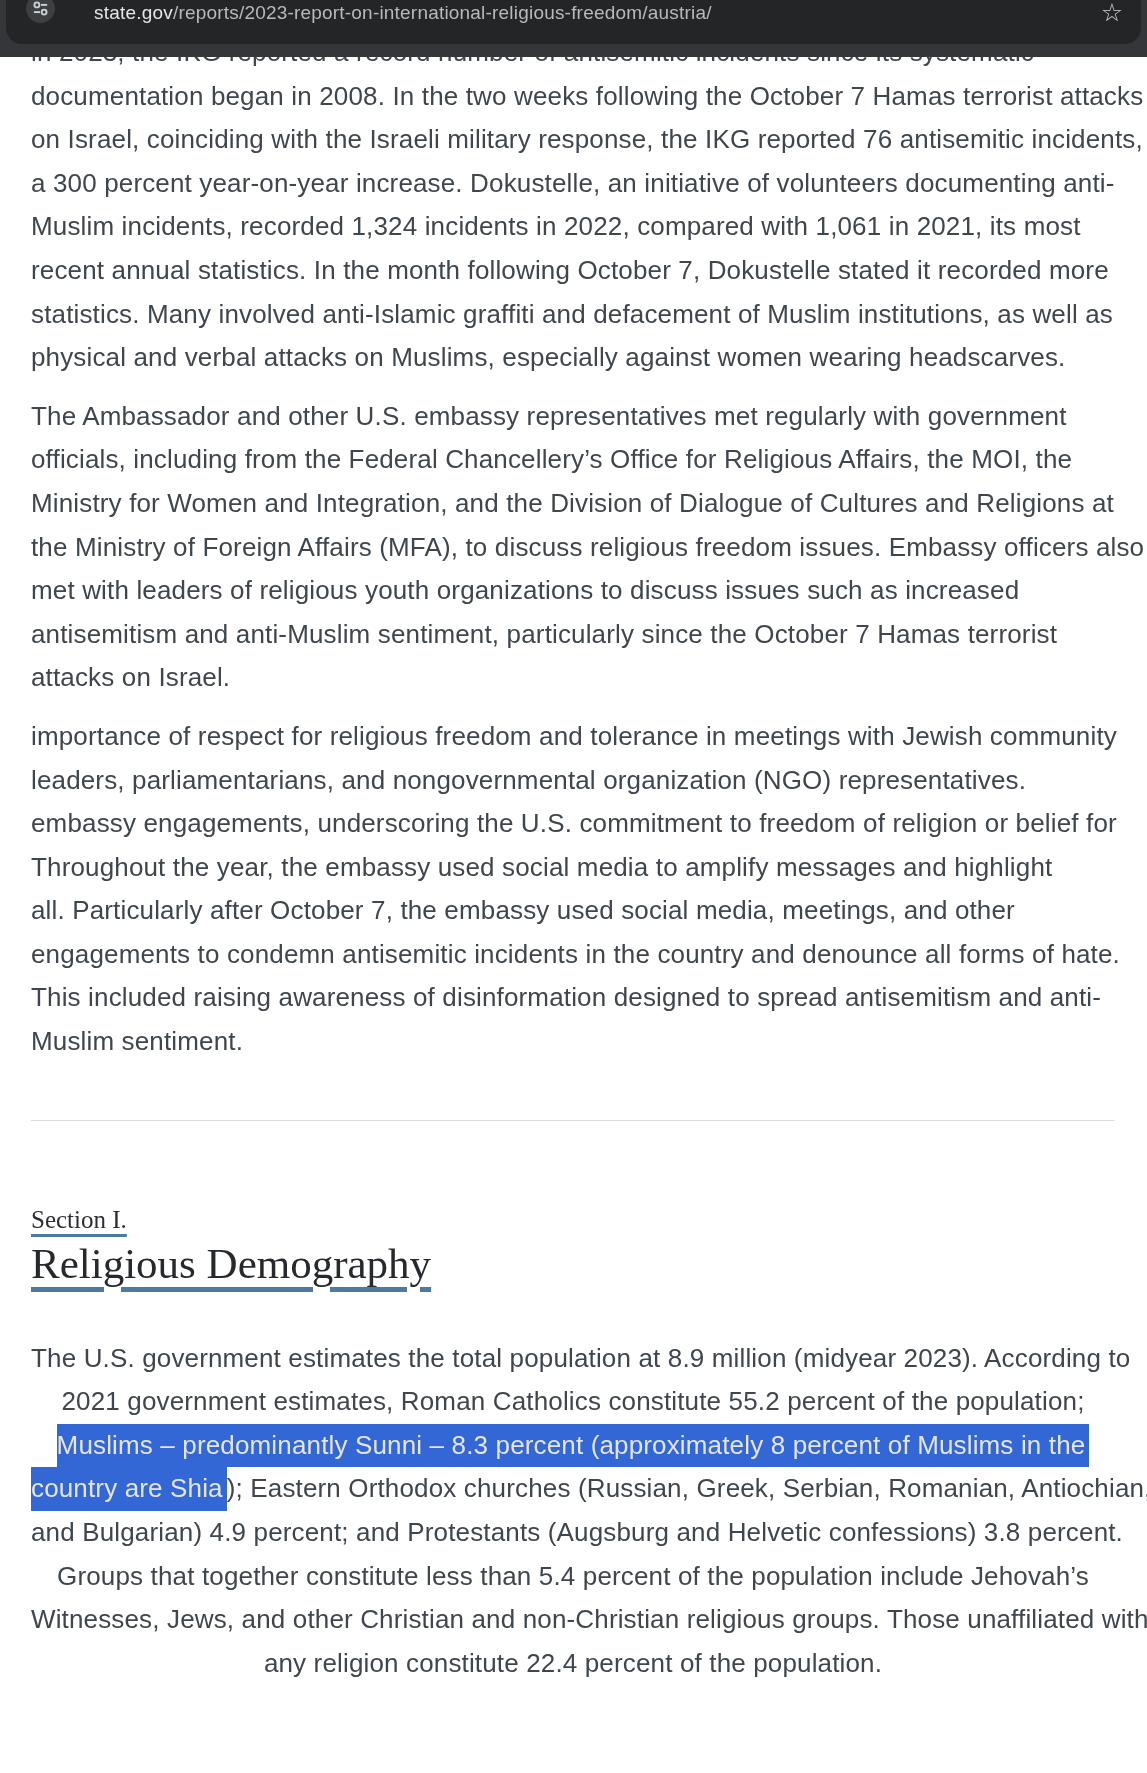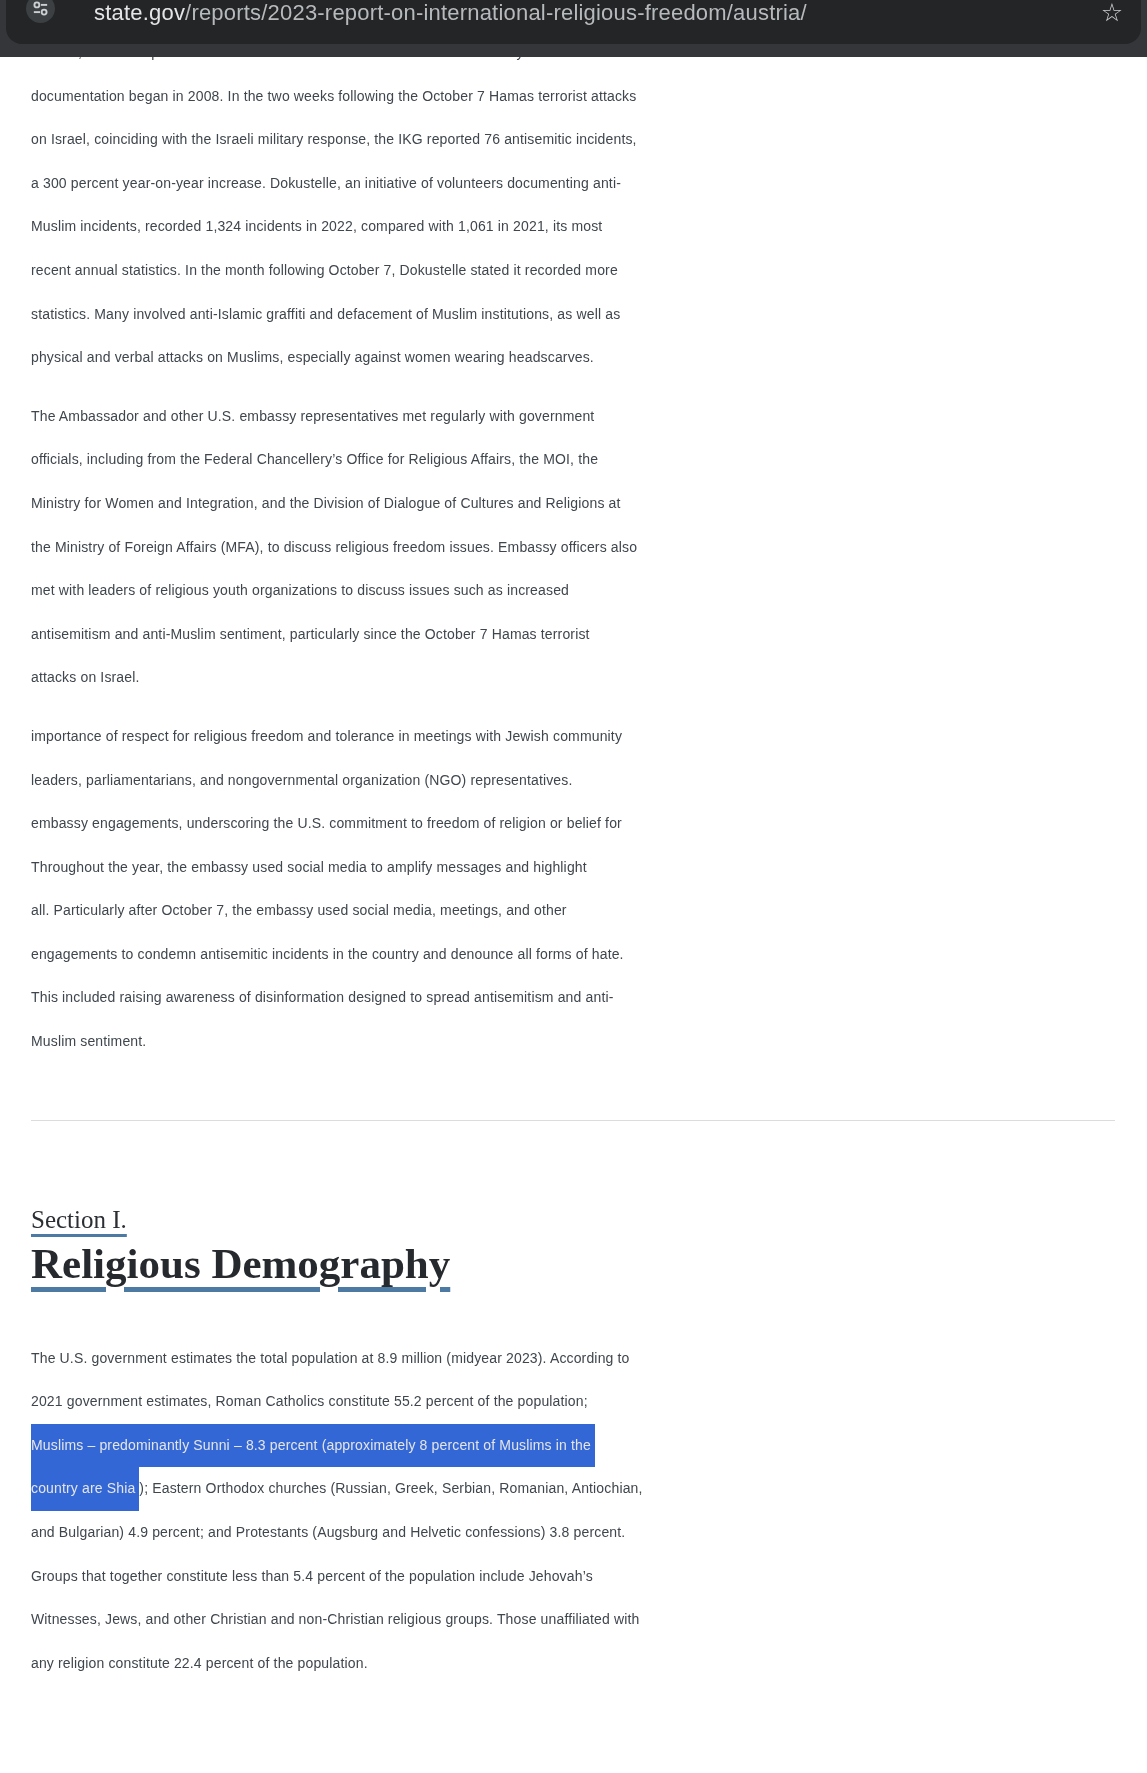--- a/index.html
+++ b/index.html
@@ -30,21 +30,21 @@
     position: absolute;
     left: 20px; top: 8px;
     width: 29px; height: 29px;
     border-radius: 50%;
     background: #3c4043;
     display: flex; align-items: center; justify-content: center;
   }
   .url-text {
     position: absolute;
     left: 88px; top: 14px;
-    font-size: 22px;
+    font-size: 19px;
     letter-spacing: 0.2px;
     line-height: 26px;
     white-space: nowrap;
   }
   .url-domain { color: #e4e6e8; }
   .url-path { color: #b7babd; }
   .star-btn {
     position: absolute;
     right: 14px; top: 11px;
     width: 30px; height: 32px;
@@ -60,21 +60,21 @@
     position: absolute;
     top: 0; left: 0;
     width: 1147px;
     padding: 31px 32px 0 31px;
     color: var(--body-text, #3f464d);
   }
   .para { margin-bottom: 15px; }
   .line {
     height: 43.6px;
     line-height: 43.6px;
-    font-size: 14px;
+    font-size: 26px;
     letter-spacing: 0.15px;
     white-space: pre;
   }
   .hl {
     background: var(--sel-bg, #3367d6);
     color: #e5e5e5;
     display: inline-block;
     height: 100%;
     vertical-align: top;
     padding-right: 4px;
@@ -94,34 +94,34 @@
     text-decoration: underline;
     text-decoration-color: var(--link-underline, #4d7aa3);
     text-decoration-thickness: 3px;
     text-underline-offset: 6px;
     cursor: pointer;
     margin-top: 44px;
   }
   .section-heading {
     font-family: "Liberation Serif", "DejaVu Serif", serif;
     font-size: 43px;
-    font-weight: bold;
+    font-weight: normal;
     line-height: 52px;
     margin-top: 2px;
     color: #26292d;
   }
   .section-heading a {
     color: #26292d;
     text-decoration: underline;
     text-decoration-color: var(--link-underline, #4d7aa3);
     text-decoration-thickness: 5px;
     text-underline-offset: 9px;
     cursor: pointer;
   }
-  .demography-para { margin-top: 47px; }
+  .demography-para { margin-top: 47px; text-align: center; }
 </style>
 </head>
 <body>
 
 <div class="content">
   <div id="paragraphs">
       <div class="para">
         <div class="line"><span>in 2023, the IKG reported a record number of antisemitic incidents since its systematic</span></div>
         <div class="line"><span>documentation began in 2008. In the two weeks following the October 7 Hamas terrorist attacks</span></div>
         <div class="line"><span>on Israel, coinciding with the Israeli military response, the IKG reported 76 antisemitic incidents,</span></div>

